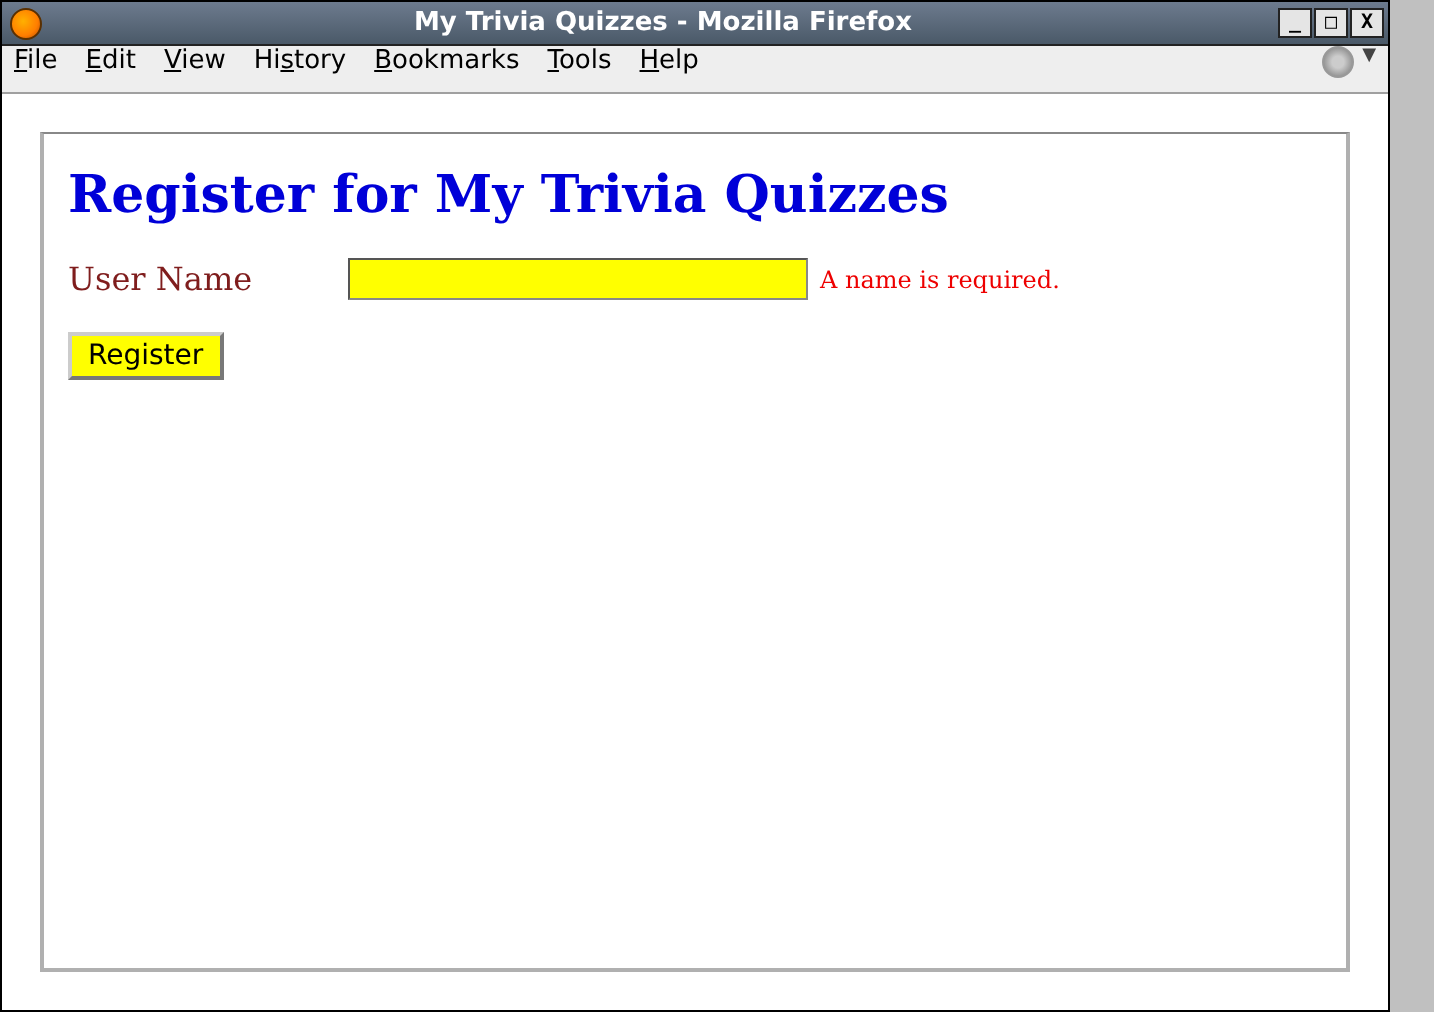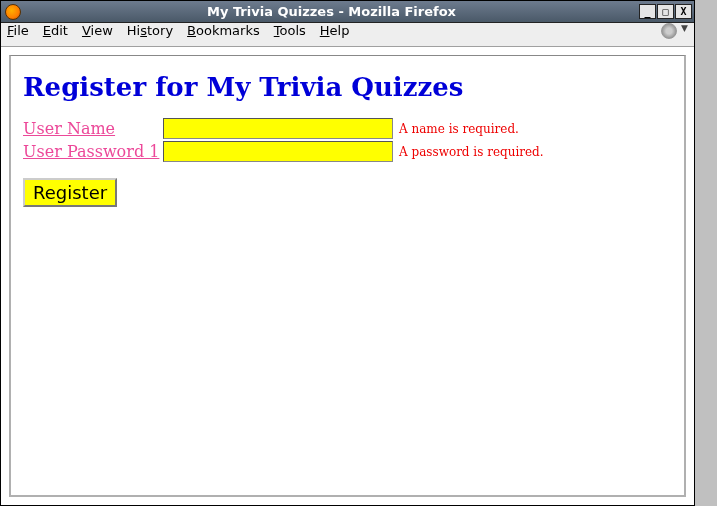--- a/index.html
+++ b/index.html
@@ -93,40 +93,39 @@
       font-size: 9px;
       color: #444;
       margin-left: 2px;
     }
     .content {
       flex: 1;
       background: #fff;
       padding: 10px 12px;
       border: 2px solid #b0b0b0;
       border-top: 1px solid #888;
-      margin: 8px;
+      margin: 19px;
       overflow: auto;
       font-family: "DejaVu Serif", "Times New Roman", serif;
     }
     h1.page-heading {
       color: #0000d8;
       font-size: 26px;
       margin: 6px 0 16px 0;
       font-weight: bold;
     }
     .form-row {
       display: flex;
       align-items: center;
       margin-bottom: 2px;
       font-size: 16px;
     }
     .form-label {
       width: 140px;
-      color: #ec4899;
-      text-decoration: underline;
+      color: #7f1d1d;
     }
     .form-input {
       width: 230px;
       height: 21px;
       background: #ffff00;
       border: 1px solid #888;
       border-top: 1px solid #555;
       border-left: 1px solid #555;
       font-size: 14px;
       padding: 0 2px;
@@ -135,21 +134,21 @@
       color: #ee0000;
       margin-left: 6px;
       font-size: 12px;
     }
     .submit-row {
       margin-top: 16px;
     }
     .submit-btn {
       background: #ffff00;
       border: 2px outset #ccc;
-      font-size: 18px;
+      font-size: 14px;
       padding: 2px 8px;
       font-family: "DejaVu Sans", Arial, sans-serif;
       cursor: pointer;
     }
   </style>
 </head>
 <body>
 
 <div class="window">
 
@@ -184,25 +183,20 @@
 
   <div class="content">
     <h1 class="page-heading">Register for My Trivia Quizzes</h1>
 
     <div class="form-row">
       <span class="form-label">User Name</span>
       <input class="form-input" type="text" value="" style="">
       <span class="form-error">A name is required.</span>
     </div>
 
-    <div class="form-row">
-      <span class="form-label">User Password 1</span>
-      <input class="form-input" type="password" value="" style="">
-      <span class="form-error">A password is required.</span>
-    </div>
 
 
     <div class="submit-row">
       <button class="submit-btn">Register</button>
     </div>
   </div>
 
 </div>
 
 </body></html>

